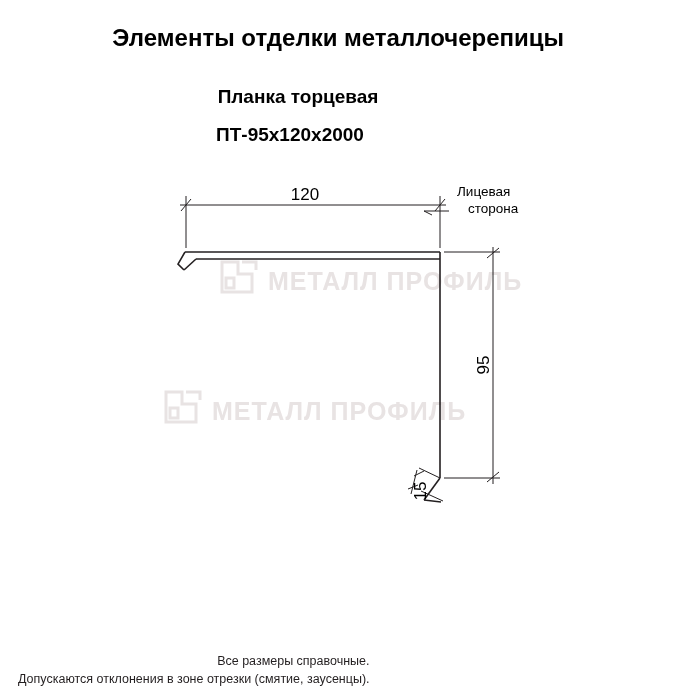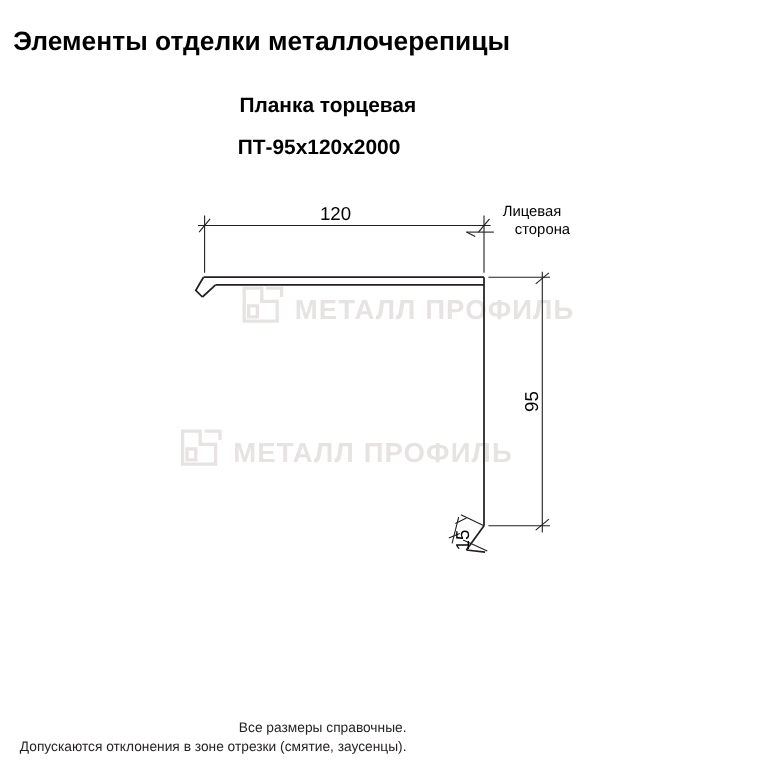--- a/index.html
+++ b/index.html
@@ -18,25 +18,24 @@
   .page {
     position: relative;
     width: 700px;
     height: 700px;
   }
   .title {
     position: absolute;
     top: 24px;
     left: 0;
     width: 564px;
-    text-align: left;
+    text-align: right;
     font-size: 24px;
     font-weight: bold;
     letter-spacing: 0px;
-    padding-left: 12px;
   }
   .subtitle {
     position: absolute;
     top: 86px;
     left: 0;
     width: 596px;
     text-align: center;
     font-size: 19px;
     font-weight: bold;
   }

